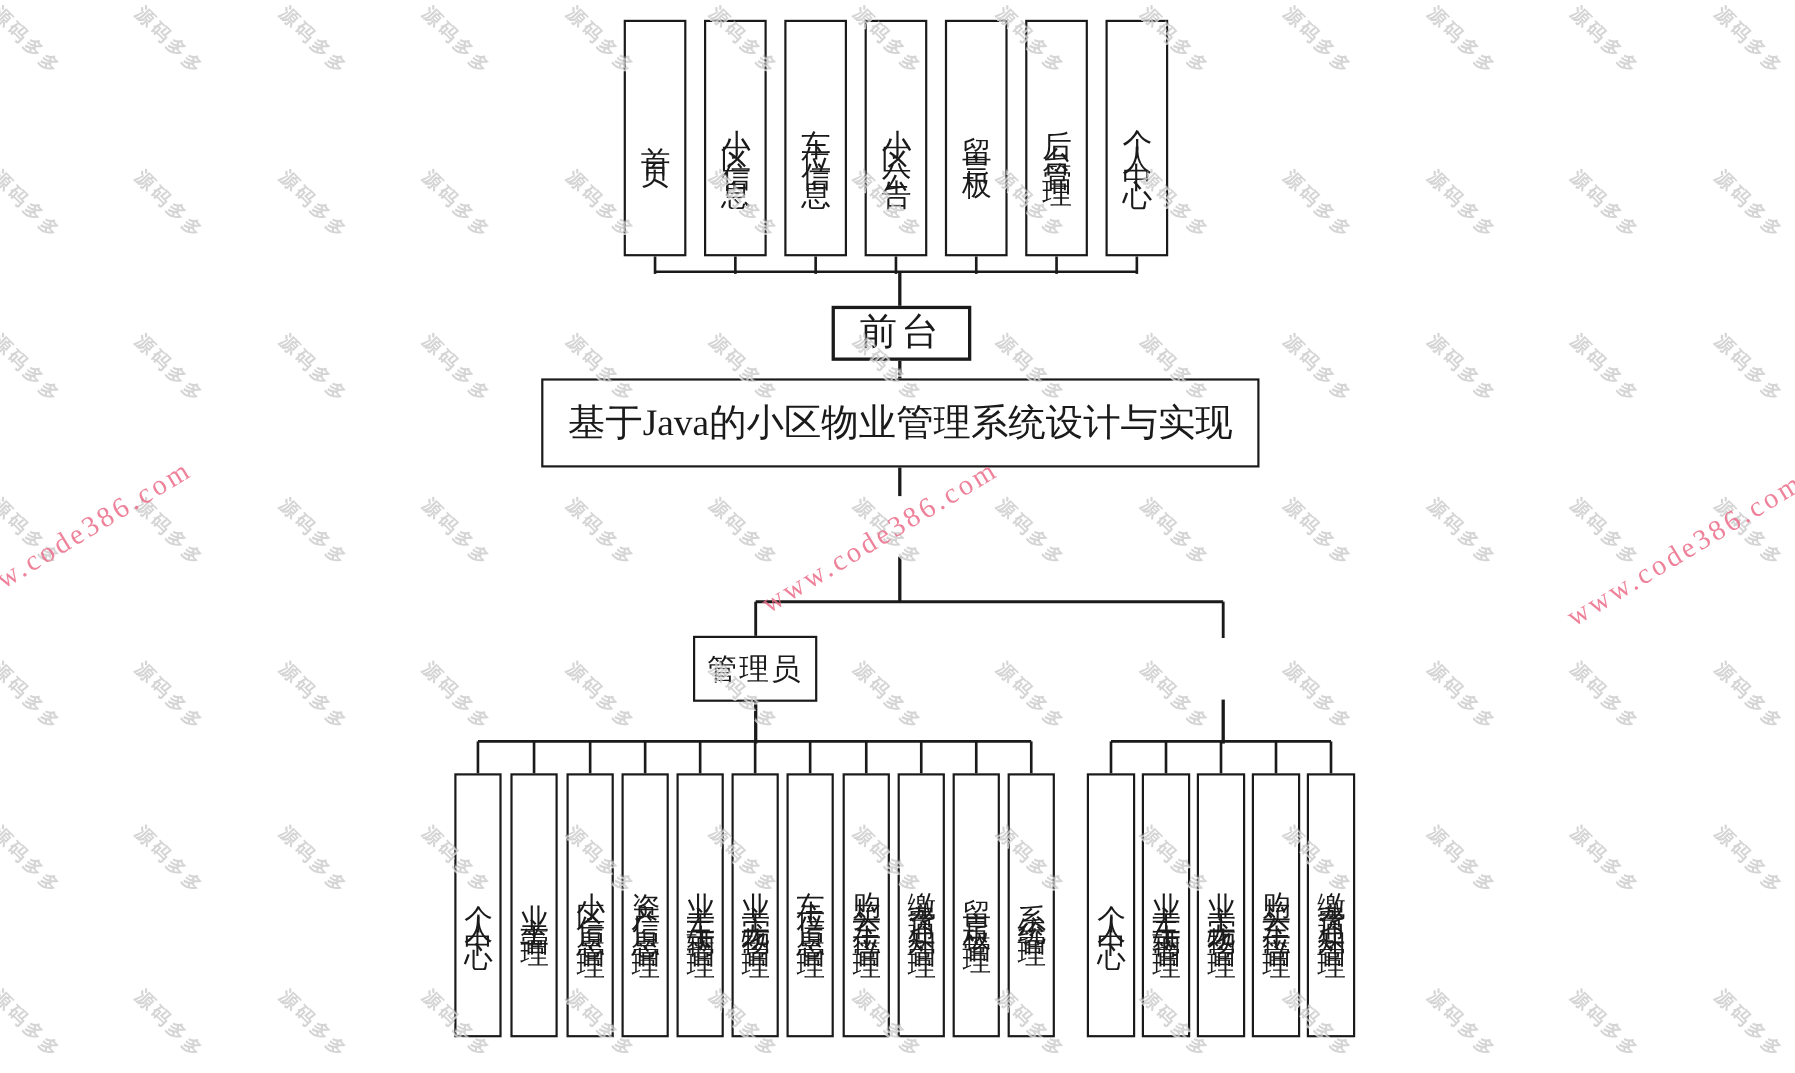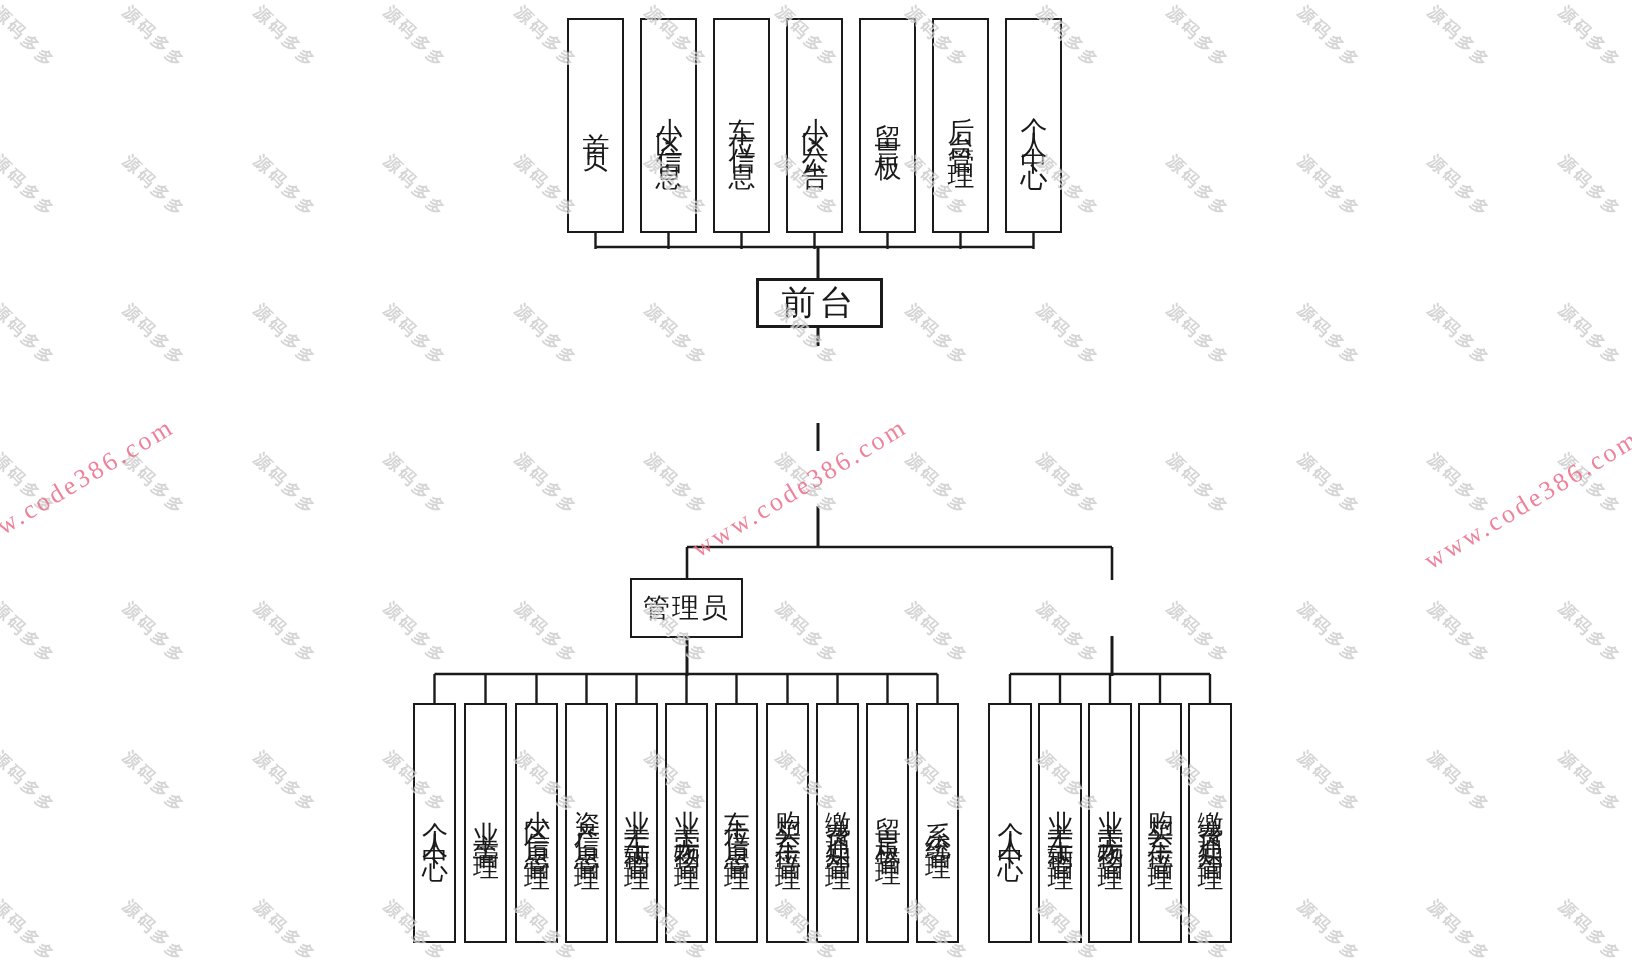--- a/index.html
+++ b/index.html
@@ -116,20 +116,23 @@
       </div>
       <div class="box" style="left: 1005px; top: 18px; width: 57px; height: 215px;">
         <span class="vtext" style="font-size: 27px; letter-spacing: 15px;">个人中心</span>
       </div>
     </div>
 
   <div class="box" id="front-desk-box" style="left:756px;top:278px;width:127px;height:50px;">
     <span class="htext">前台</span>
   </div>
 
+  <div class="box" id="title-box" style="left:492px;top:344px;width:653px;height:81px;">
+    <span class="htext">基于Java的小区物业管理系统设计与实现</span>
+  </div>
 
 
   <div class="box role-box" style="left:630px;top:578px;width:113px;height:60px;">
     <span class="htext">管理员</span>
   </div>
 
   <div id="admin-row">
       <div class="box" style="left: 413px; top: 703px; width: 43px; height: 240px;">
         <span class="vtext" style="font-size: 26px; letter-spacing: 11px;">个人中心</span>
       </div>

